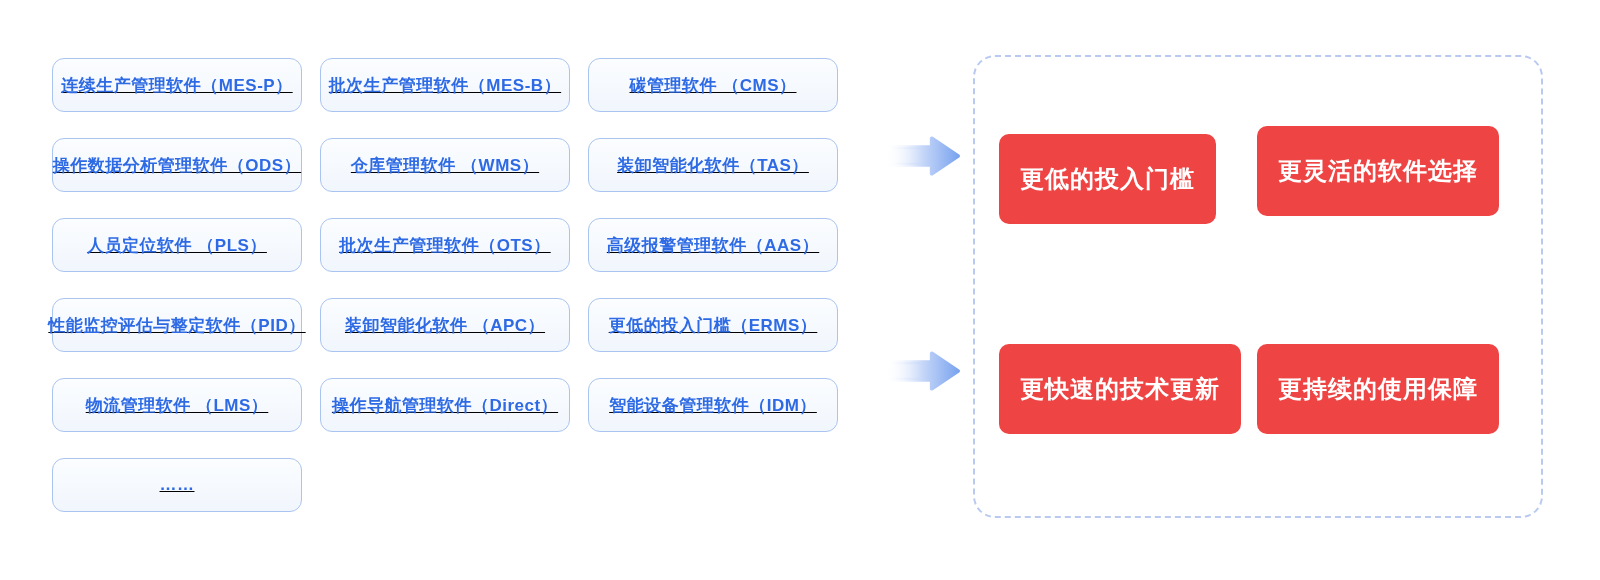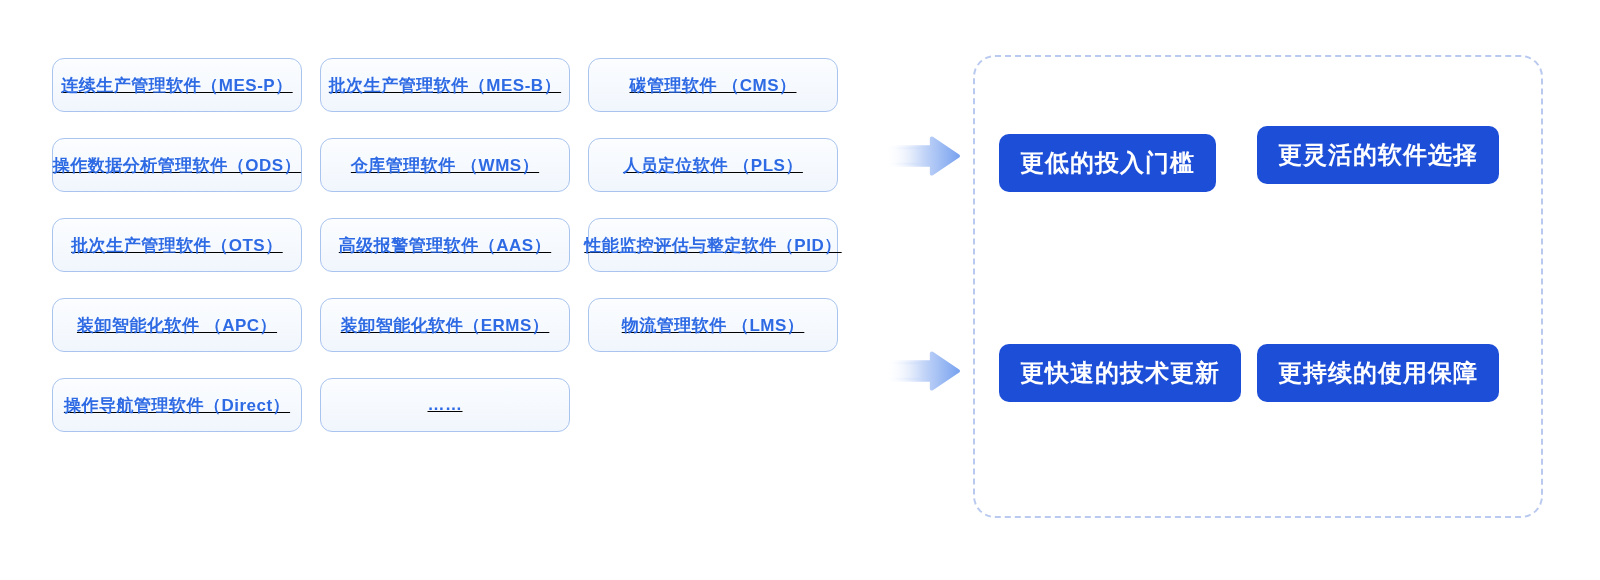--- a/index.html
+++ b/index.html
@@ -62,22 +62,22 @@
     top: 55px;
     width: 570px;
     height: 463px;
     border: 2px dashed #b9c9ef;
     border-radius: 22px;
     box-sizing: border-box;
   }
   .benefit-badge {
     position: absolute;
     height: 58px;
-    padding: 0 21px;
-    background: #1d4ed8;
+    padding: 16px 21px;
+    background: #ef4444;
     border-radius: 10px;
     color: #ffffff;
     font-size: 24px;
     font-weight: 700;
     letter-spacing: 1px;
     display: inline-flex;
     align-items: center;
     justify-content: center;
     white-space: nowrap;
   }
@@ -101,42 +101,48 @@
     <div class="soft-box">
         <span class="soft-label">碳管理软件 （CMS）</span>
       </div>
     <div class="soft-box">
         <span class="soft-label">操作数据分析管理软件（ODS）</span>
       </div>
     <div class="soft-box">
         <span class="soft-label">仓库管理软件 （WMS）</span>
       </div>
     <div class="soft-box">
+        <span class="soft-label">装卸智能化软件（TAS）</span>
+      </div>
+    <div class="soft-box">
         <span class="soft-label">人员定位软件 （PLS）</span>
       </div>
     <div class="soft-box">
         <span class="soft-label">批次生产管理软件（OTS）</span>
       </div>
     <div class="soft-box">
         <span class="soft-label">高级报警管理软件（AAS）</span>
       </div>
     <div class="soft-box">
         <span class="soft-label">性能监控评估与整定软件（PID）</span>
       </div>
     <div class="soft-box">
         <span class="soft-label">装卸智能化软件 （APC）</span>
       </div>
     <div class="soft-box">
-        <span class="soft-label">装卸智能化软件（ERMS）</span>
+        <span class="soft-label">更低的投入门槛（ERMS）</span>
       </div>
     <div class="soft-box">
         <span class="soft-label">物流管理软件 （LMS）</span>
       </div>
     <div class="soft-box">
         <span class="soft-label">操作导航管理软件（Direct）</span>
+      </div>
+    <div class="soft-box">
+        <span class="soft-label">智能设备管理软件（IDM）</span>
       </div>
     <div class="soft-box">
         <span class="soft-label">……</span>
       </div>
   </div>
 
   <svg class="flow-arrow top" viewBox="0 0 80 44" aria-hidden="true">
     <defs>
       <linearGradient id="ag1" x1="0" y1="0" x2="1" y2="0">
         <stop offset="0" stop-color="#ffffff" stop-opacity="0.1"></stop>

